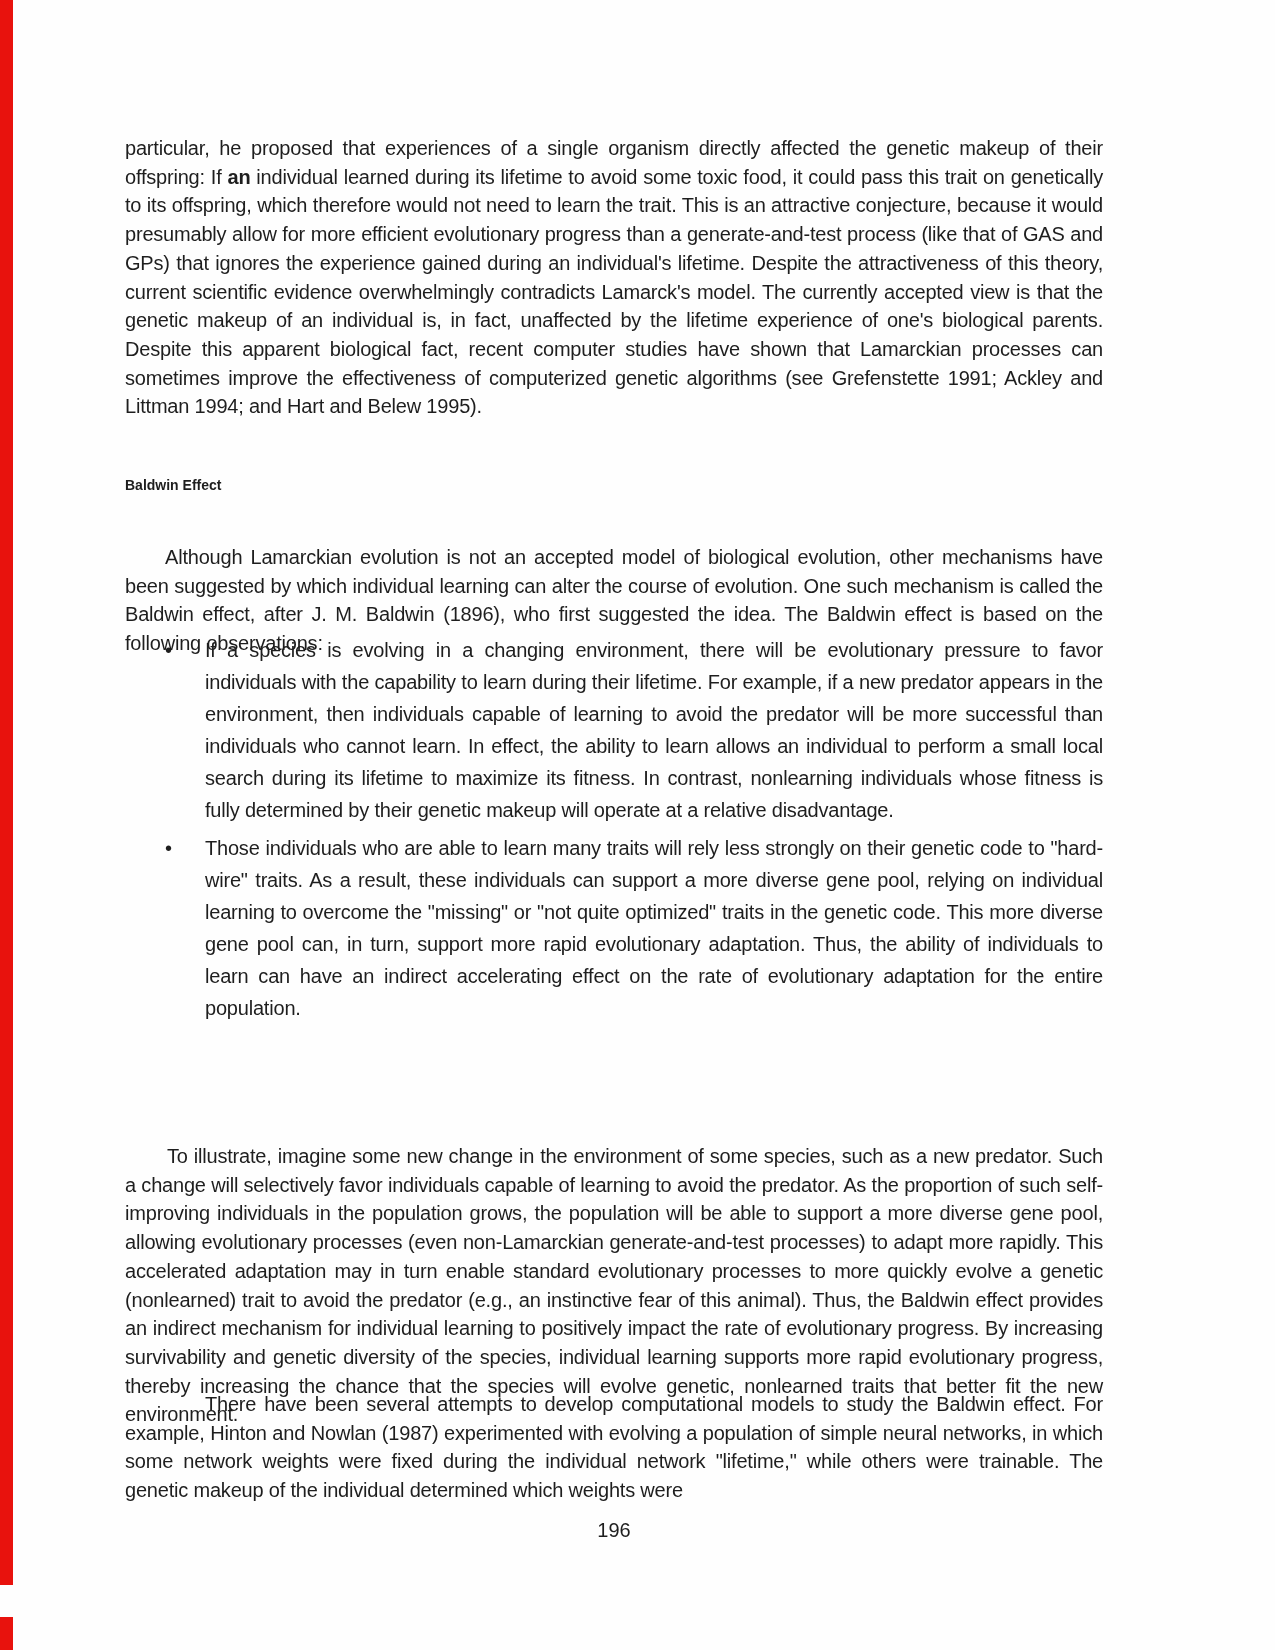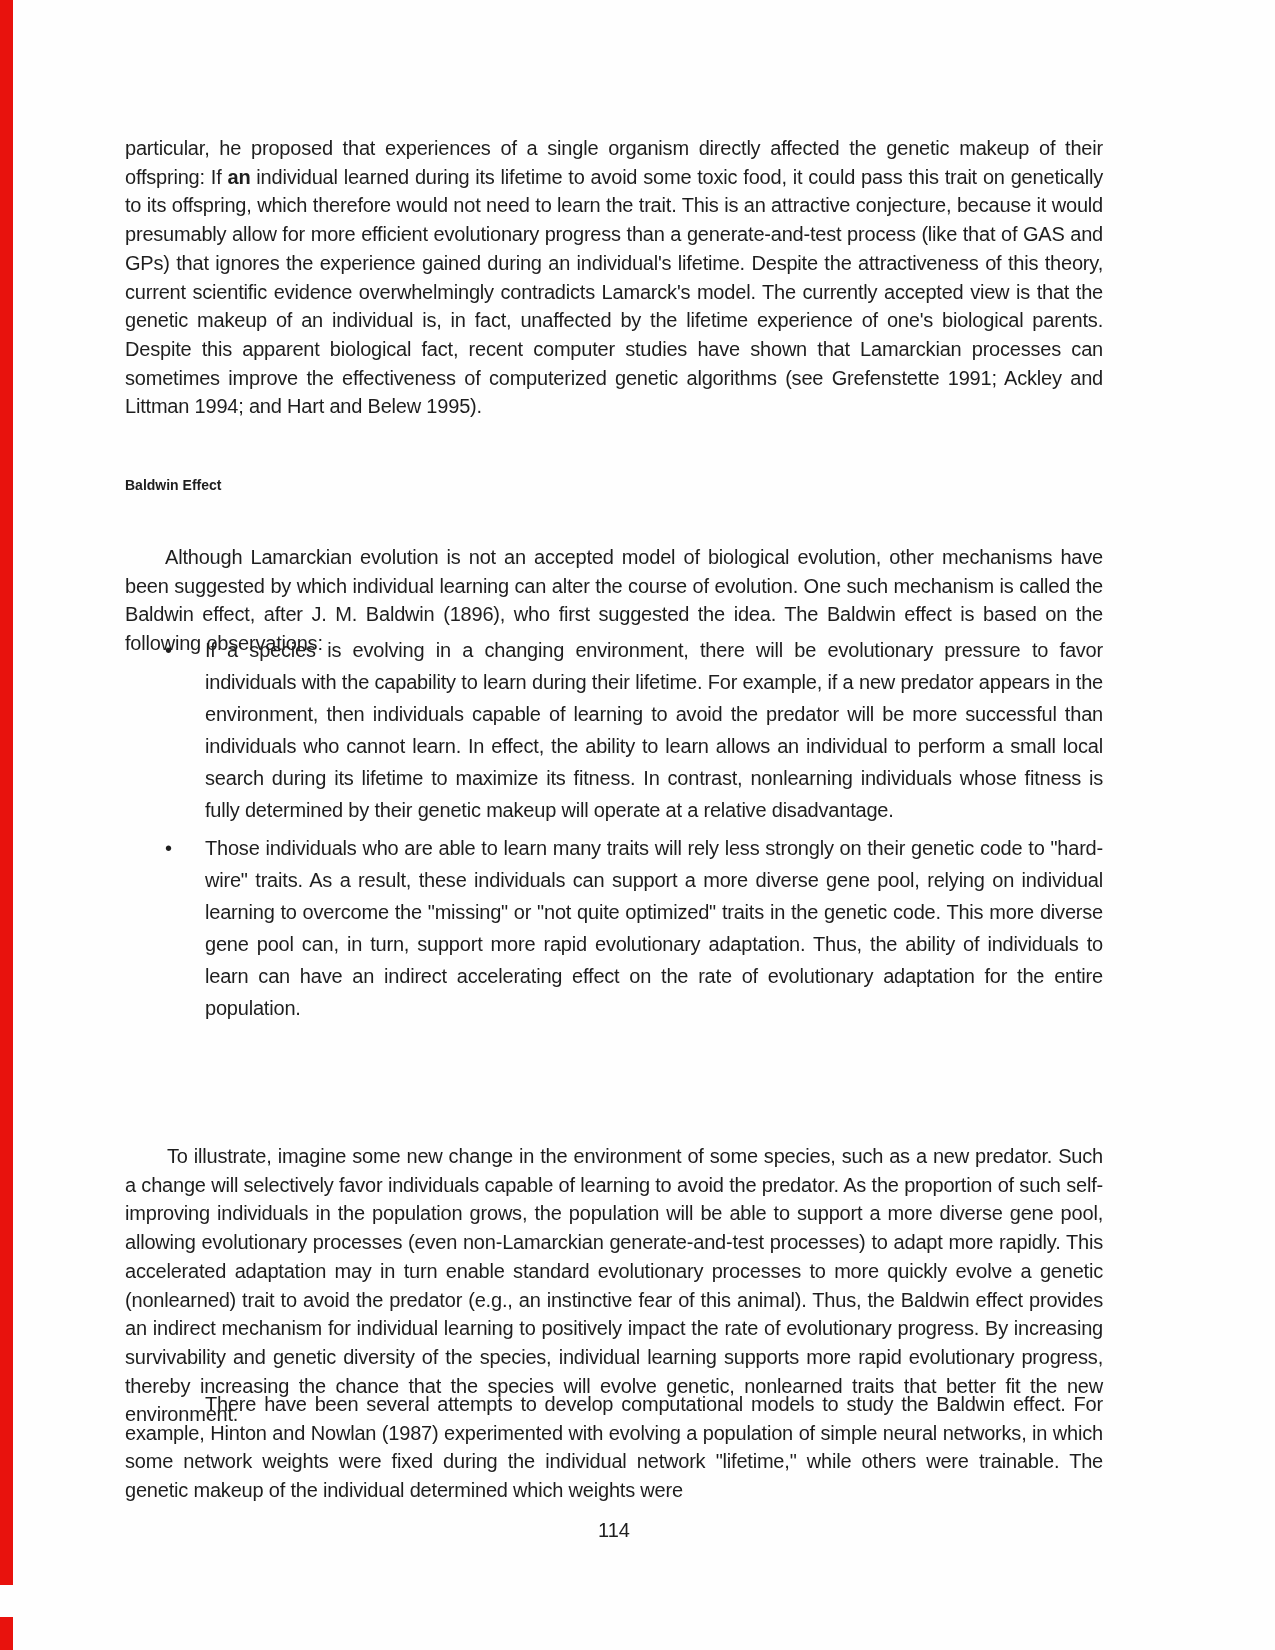--- a/index.html
+++ b/index.html
@@ -107,15 +107,15 @@
     <li class="bullet-item">
       <span class="bullet-marker">•</span>
       <span>Those individuals who are able to learn many traits will rely less strongly on their genetic code to "hard-wire" traits. As a result, these individuals can support a more diverse gene pool, relying on individual learning to overcome the "missing" or "not quite optimized" traits in the genetic code. This more diverse gene pool can, in turn, support more rapid evolutionary adaptation. Thus, the ability of individuals to learn can have an indirect accelerating effect on the rate of evolutionary adaptation for the entire population.</span>
     </li>
   </ul>
 
   <p class="block par par3">To illustrate, imagine some new change in the environment of some species, such as a new predator. Such a change will selectively favor individuals capable of learning to avoid the predator. As the proportion of such self-improving individuals in the population grows, the population will be able to support a more diverse gene pool, allowing evolutionary processes (even non-Lamarckian generate-and-test processes) to adapt more rapidly. This accelerated adaptation may in turn enable standard evolutionary processes to more quickly evolve a genetic (nonlearned) trait to avoid the predator (e.g., an instinctive fear of this animal). Thus, the Baldwin effect provides an indirect mechanism for individual learning to positively impact the rate of evolutionary progress. By increasing survivability and genetic diversity of the species, individual learning supports more rapid evolutionary progress, thereby increasing the chance that the species will evolve genetic, nonlearned traits that better fit the new environment.</p>
 
   <p class="block par par4">There have been several attempts to develop computational models to study the Baldwin effect. For example, Hinton and Nowlan (1987) experimented with evolving a population of simple neural networks, in which some network weights were fixed during the individual network "lifetime," while others were trainable. The genetic makeup of the individual determined which weights were</p>
 
-  <p class="block page-number">114</p>
+  <p class="block page-number">196</p>
 
 </div>
 
 </body></html>

